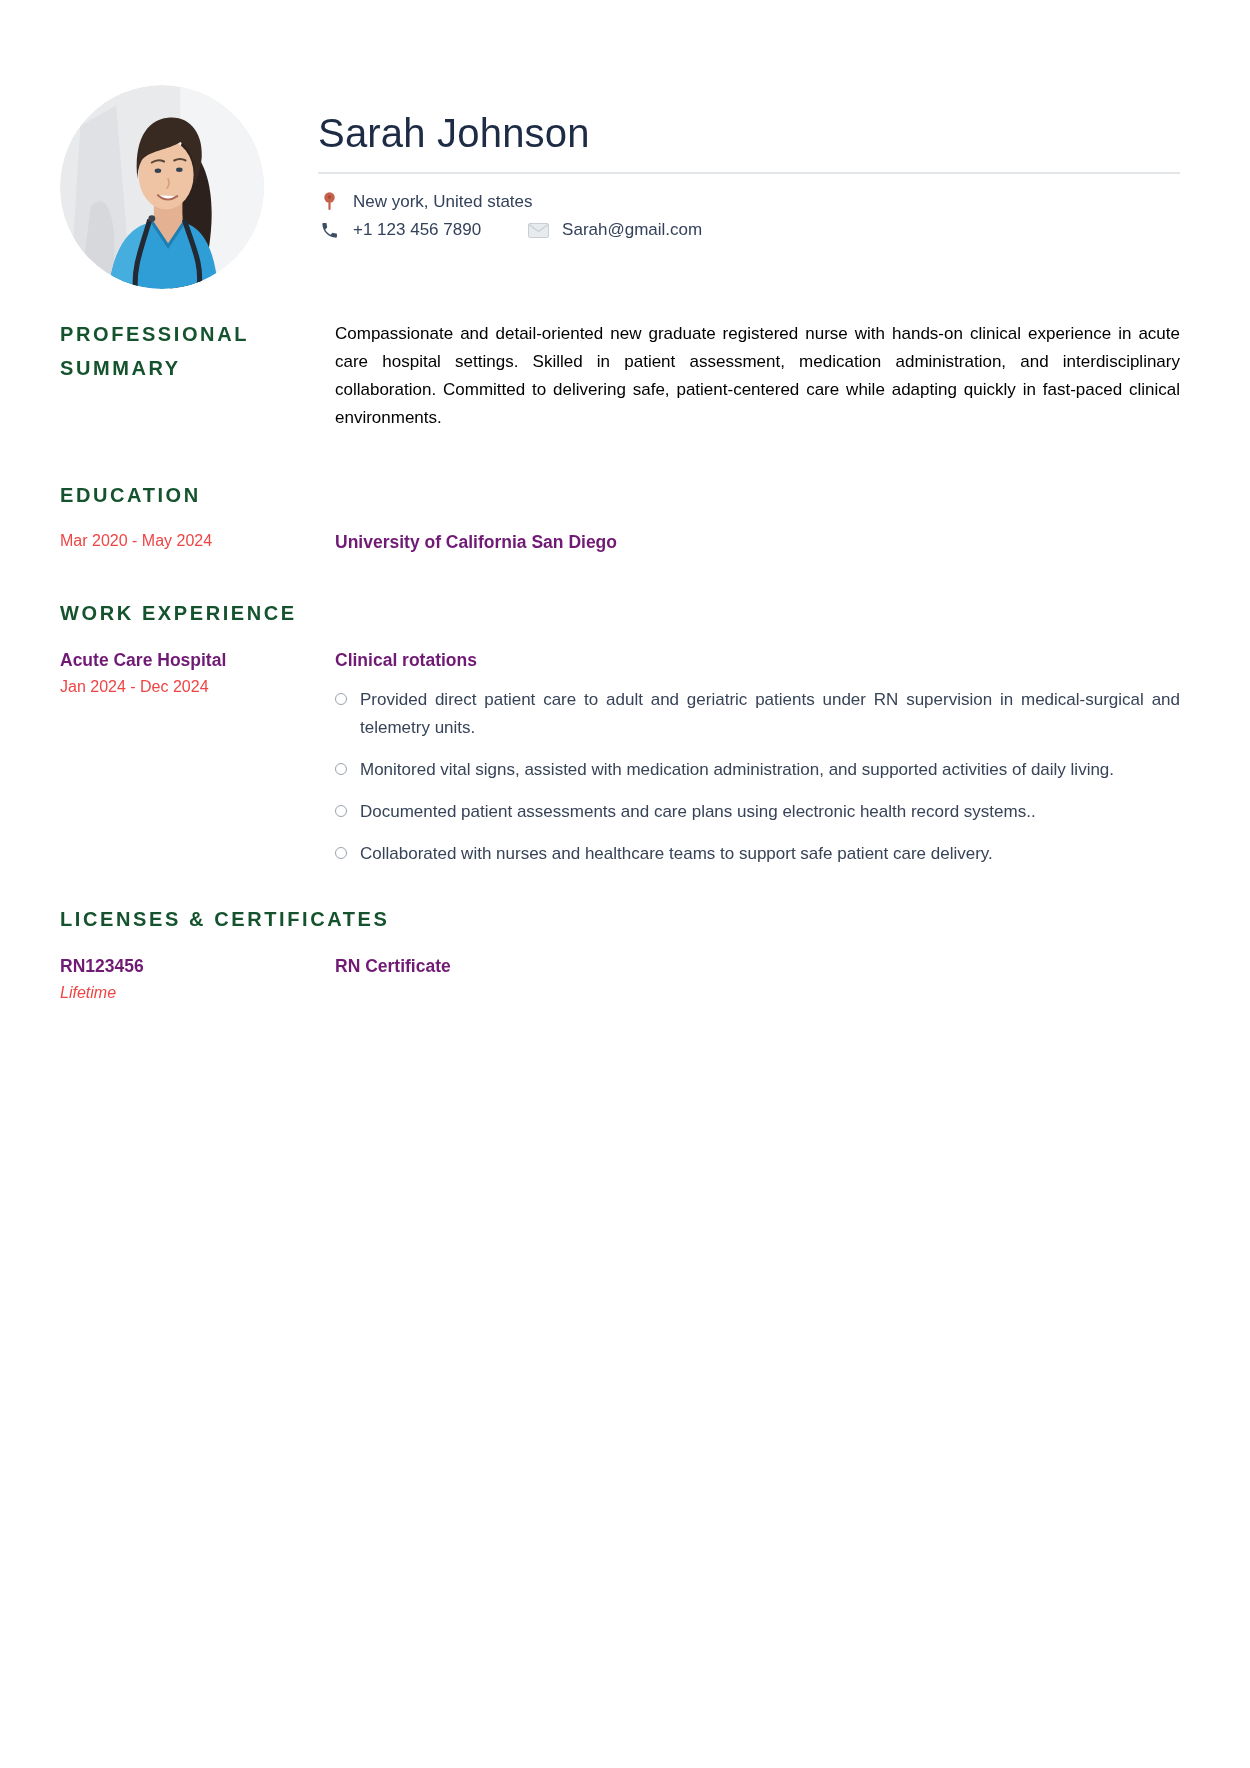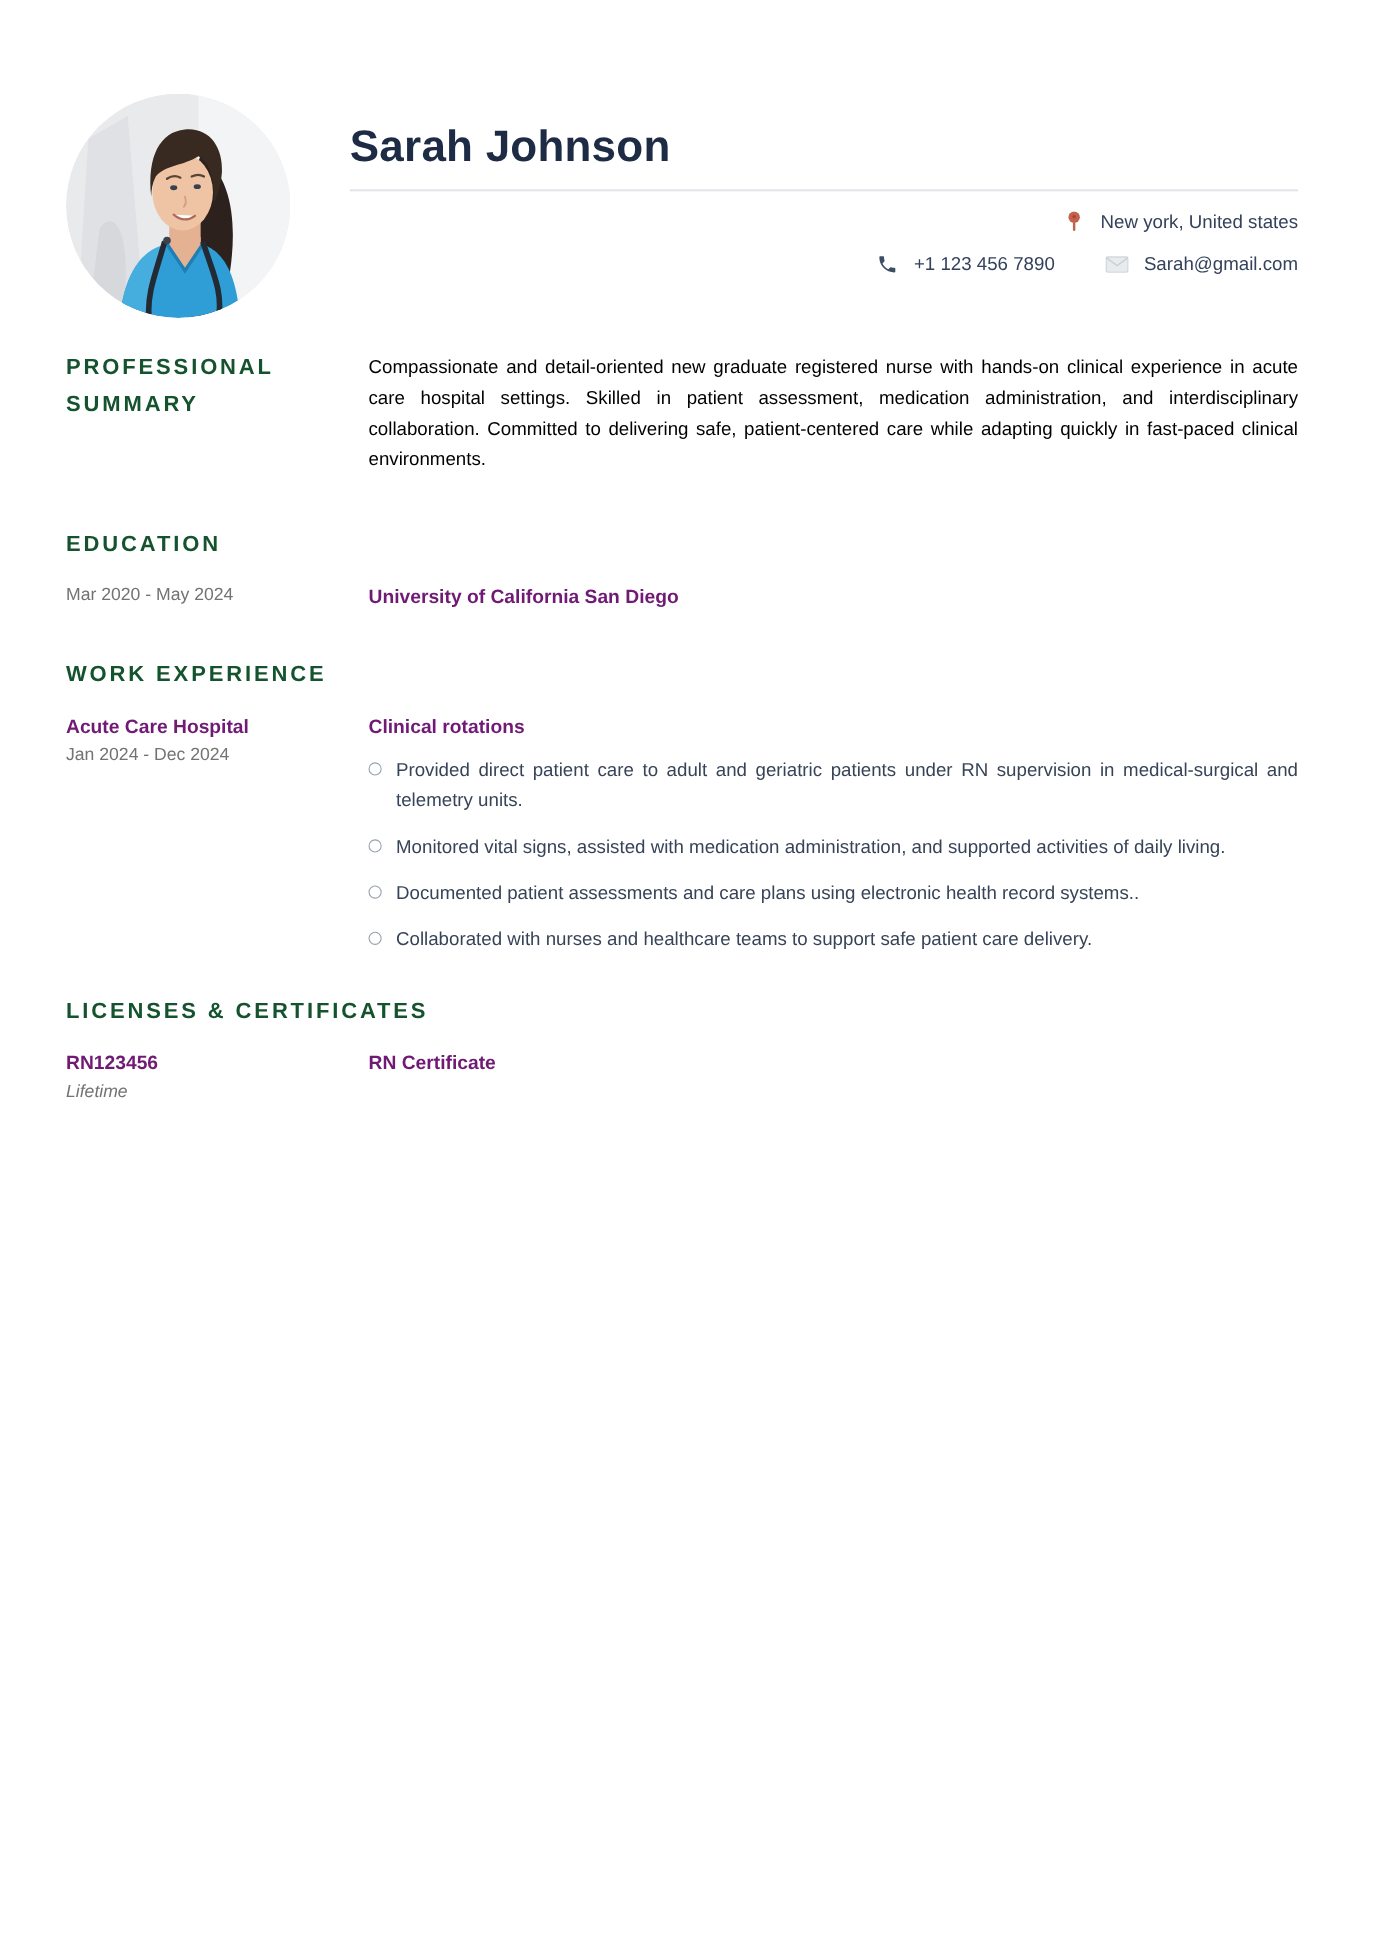--- a/index.html
+++ b/index.html
@@ -20,27 +20,27 @@
     width: 204px; height: 204px;
     border-radius: 50%;
     overflow: hidden;
     flex: 0 0 auto;
   }
   .photo-wrap svg { display: block; width: 100%; height: 100%; }
   .header-main { flex: 1; margin-left: 54px; padding-top: 26px; }
   .candidate-name {
     margin: 0;
     font-size: 40px;
-    font-weight: 700;
+    font-weight: 400;
     color: #1d2b45;
     letter-spacing: 0.2px;
   }
   .name-rule { border: 0; border-top: 2px solid #e4e7ea; margin: 16px 0 0 0; }
   .contact { margin-top: 18px; font-size: 17px; color: #33415a; }
-  .contact-row { display: flex; align-items: center; margin-top: 18px; justify-content: flex-end; }
+  .contact-row { display: flex; align-items: center; margin-top: 8px; }
   .cicon { width: 22px; display: inline-flex; justify-content: center; align-items: center; margin-right: 13px; flex: 0 0 auto; }
   .cicon svg { display: block; }
   .mail-group { margin-left: 46px; display: flex; align-items: center; }
 
   
   .section-title {
     font-size: 20px;
     font-weight: 700;
     letter-spacing: 2.6px;
     color: #14532d;
@@ -54,21 +54,21 @@
     margin: 0;
     padding-top: 3px;
     font-size: 17px;
     line-height: 28px;
     text-align: justify;
     color: #000000;
   }
 
   .education-section { margin-top: 46px; }
   .section-body { margin-top: 18px; }
-  .date-text { font-size: 16px; color: #737373; }
+  .date-text { font-size: 16px; color: #ef4444; }
   .entry-title { font-size: 17.5px; font-weight: 700; color: #701a75; line-height: 24px; }
   .entry-sub { font-size: 17px; color: #374357; margin-top: 6px; }
   .edu-date { padding-top: 2px; }
 
   .work-section { margin-top: 42px; }
   .company-dates { margin-top: 6px; }
   .bullet-list { margin-top: 6px; }
   .bullet-item { display: flex; align-items: flex-start; margin-top: 14px; }
   .bullet-circle {
     width: 12px; height: 12px;

